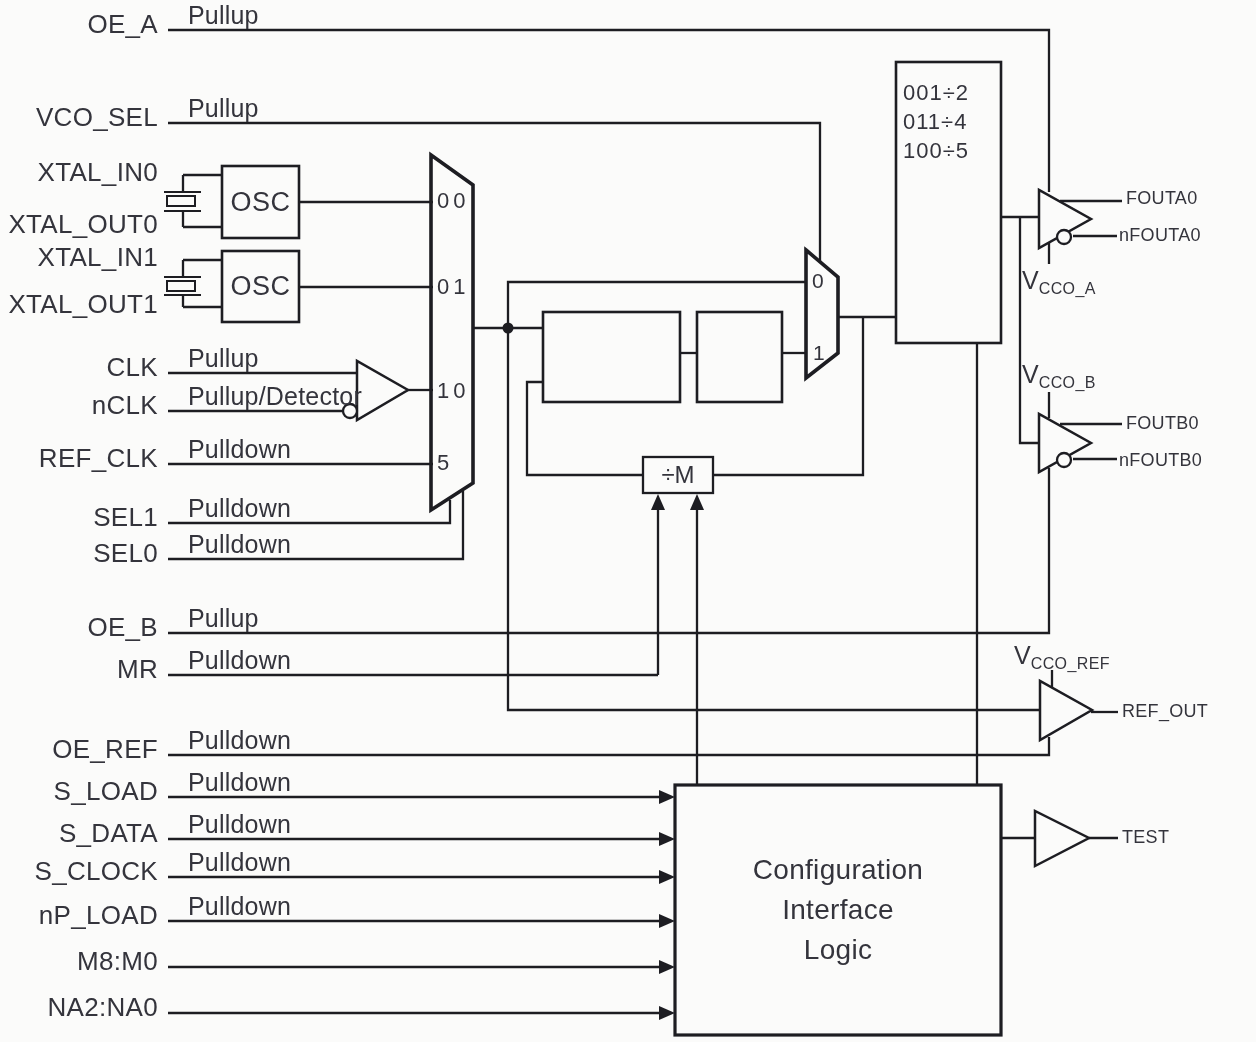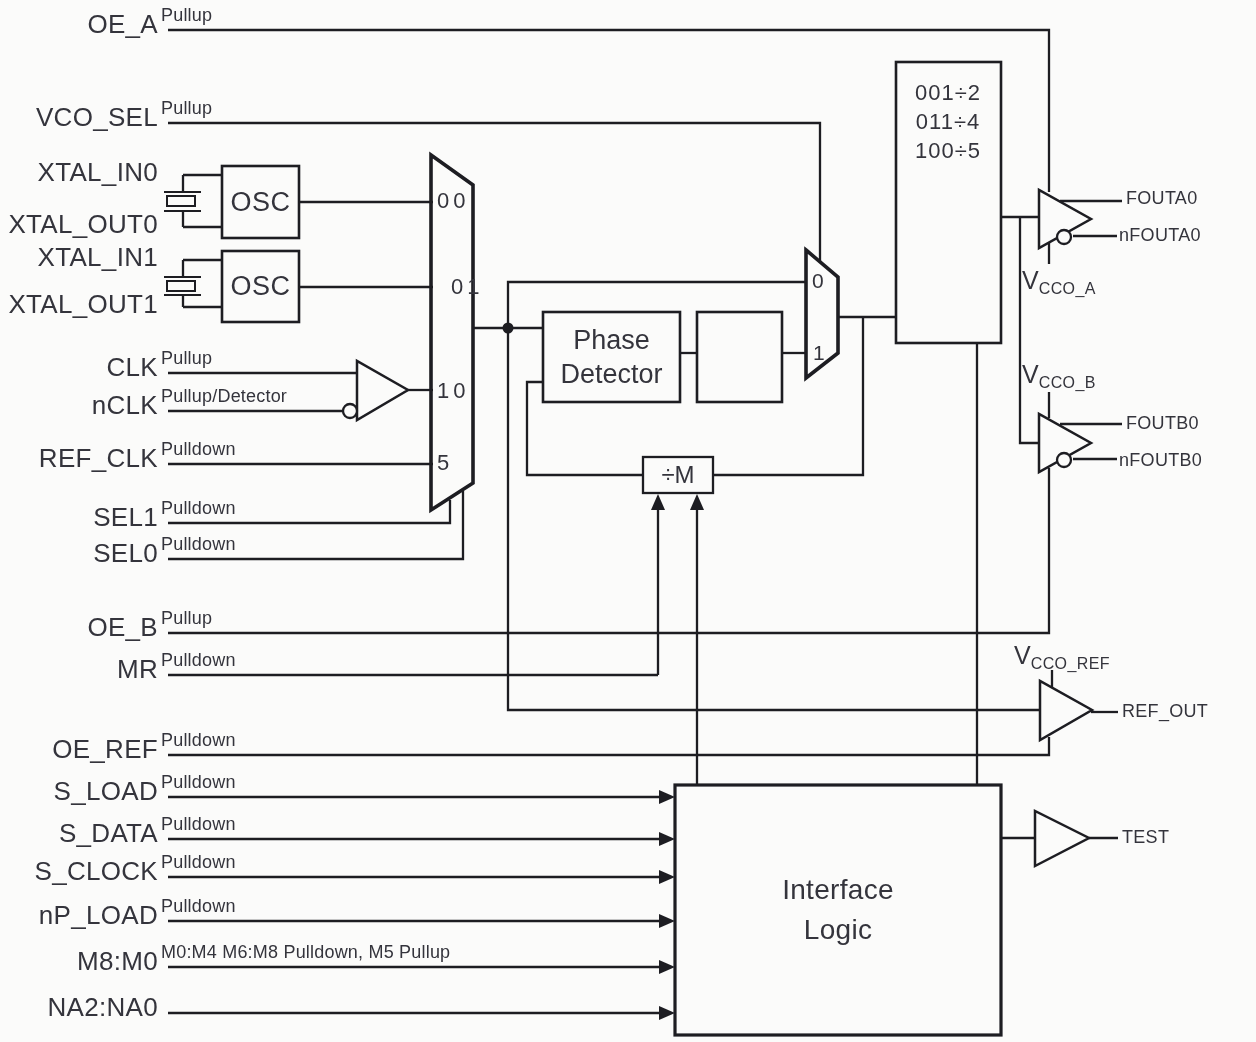--- a/index.html
+++ b/index.html
@@ -3,30 +3,30 @@
 <meta charset="utf-8">
 <style>
   html,body{margin:0;padding:0;background:#ffffff;}
   .stage{
     position:relative;width:1256px;height:1042px;background:#fbfbfa;
     font-family:Liberation Sans, sans-serif;color:#34343c;overflow:hidden;
   }
   .stage svg{position:absolute;left:0;top:0;}
   .lbl{position:absolute;white-space:nowrap;}
   .pin{left:0;width:158px;text-align:right;font-size:26px;line-height:30px;letter-spacing:.3px;}
-  .ann{left:161px;font-size:18px;line-height:25px;letter-spacing:.2px;}
+  .ann{left:188px;font-size:25px;line-height:25px;letter-spacing:.2px;}
   .muxd{font-size:22px;line-height:26px;letter-spacing:4px;}
   .muxd2{font-size:21px;line-height:24px;}
   .boxlbl{position:absolute;display:flex;align-items:center;justify-content:center;}
   .osc{font-size:27px;letter-spacing:.5px;}
   .pd{flex-direction:column;font-size:27px;line-height:34px;padding-bottom:6px;}
   .vco{font-size:28px;letter-spacing:.5px;}
   .mdiv{font-size:24px;}
   .cfg{flex-direction:column;font-size:28px;line-height:40px;padding-bottom:30px;letter-spacing:.3px;}
-  .tblrow{position:absolute;left:903px;width:90px;display:flex;justify-content:center;font-size:22px;line-height:26px;letter-spacing:1px;}
+  .tblrow{position:absolute;left:903px;width:90px;display:flex;justify-content:flex-start;font-size:22px;line-height:26px;letter-spacing:1px;}
   .rpin{font-size:18px;line-height:30px;letter-spacing:.3px;}
   .vcc{font-size:25px;line-height:28px;}
   .vcc .sub{font-size:16px;position:relative;top:5px;letter-spacing:.4px;}
 </style>
 </head>
 <body>
 
 <div class="stage">
 
   <svg width="1256" height="1042" viewBox="0 0 1256 1042">
@@ -141,38 +141,34 @@
   <div class="lbl ann" style="top:437px">Pulldown</div>
   <div class="lbl ann" style="top:496px">Pulldown</div>
   <div class="lbl ann" style="top:532px">Pulldown</div>
   <div class="lbl ann" style="top:606px">Pullup</div>
   <div class="lbl ann" style="top:648px">Pulldown</div>
   <div class="lbl ann" style="top:728px">Pulldown</div>
   <div class="lbl ann" style="top:770px">Pulldown</div>
   <div class="lbl ann" style="top:812px">Pulldown</div>
   <div class="lbl ann" style="top:850px">Pulldown</div>
   <div class="lbl ann" style="top:894px">Pulldown</div>
-  <div class="lbl ann" style="top:940px">M0:M4 M6:M8 Pulldown, M5 Pullup</div>
 
   <div class="lbl muxd" style="left:437px;top:188px">00</div>
-  <div class="lbl muxd" style="left:451px;top:274px">01</div>
+  <div class="lbl muxd" style="left:437px;top:274px">01</div>
   <div class="lbl muxd" style="left:437px;top:378px">10</div>
   <div class="lbl muxd" style="left:437px;top:450px">5</div>
 
   <div class="lbl muxd2" style="left:812px;top:269px">0</div>
   <div class="lbl muxd2" style="left:813px;top:341px">1</div>
 
   <div class="boxlbl osc" style="left:222px;top:166px;width:77px;height:72px">OSC</div>
   <div class="boxlbl osc" style="left:222px;top:251px;width:77px;height:71px">OSC</div>
-  <div class="boxlbl pd" style="left:543px;top:312px;width:137px;height:90px">
-    <span>Phase</span>
-    <span>Detector</span>
-  </div>
   <div class="boxlbl mdiv" style="left:643px;top:457px;width:70px;height:36px">÷M</div>
   <div class="boxlbl cfg" style="left:675px;top:785px;width:326px;height:250px">
+    <span>Configuration</span>
     <span>Interface</span>
     <span>Logic</span>
   </div>
 
   <div class="tblrow" style="top:80px">
     <span>001</span>
     <span>÷2</span>
   </div>
   <div class="tblrow" style="top:109px">
     <span>011</span>

